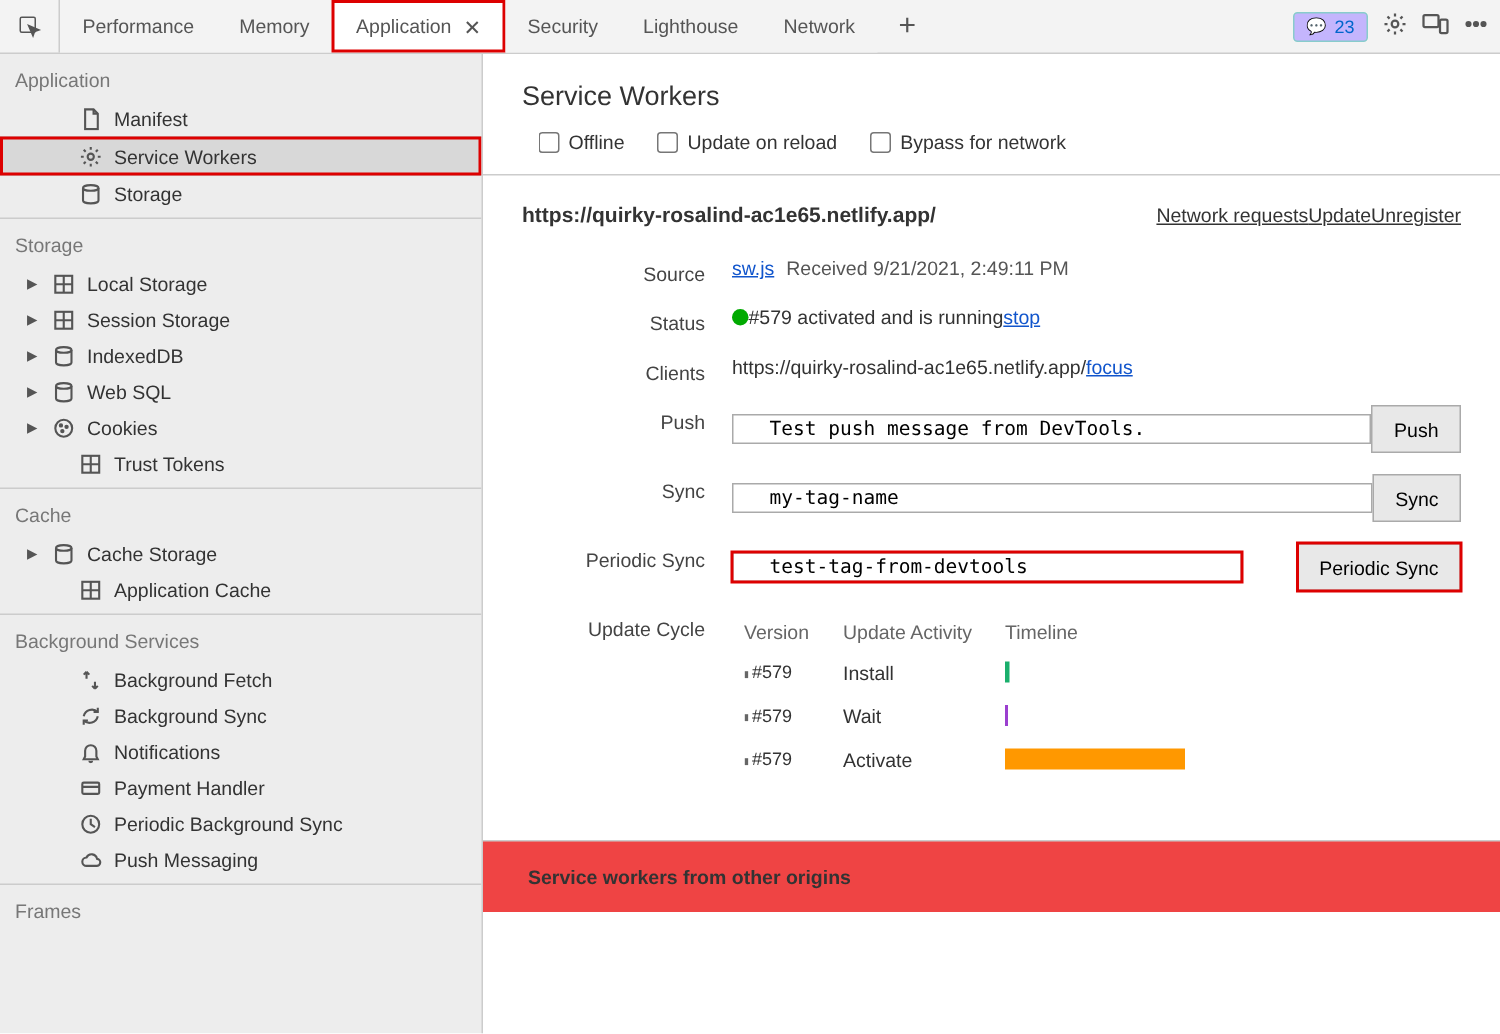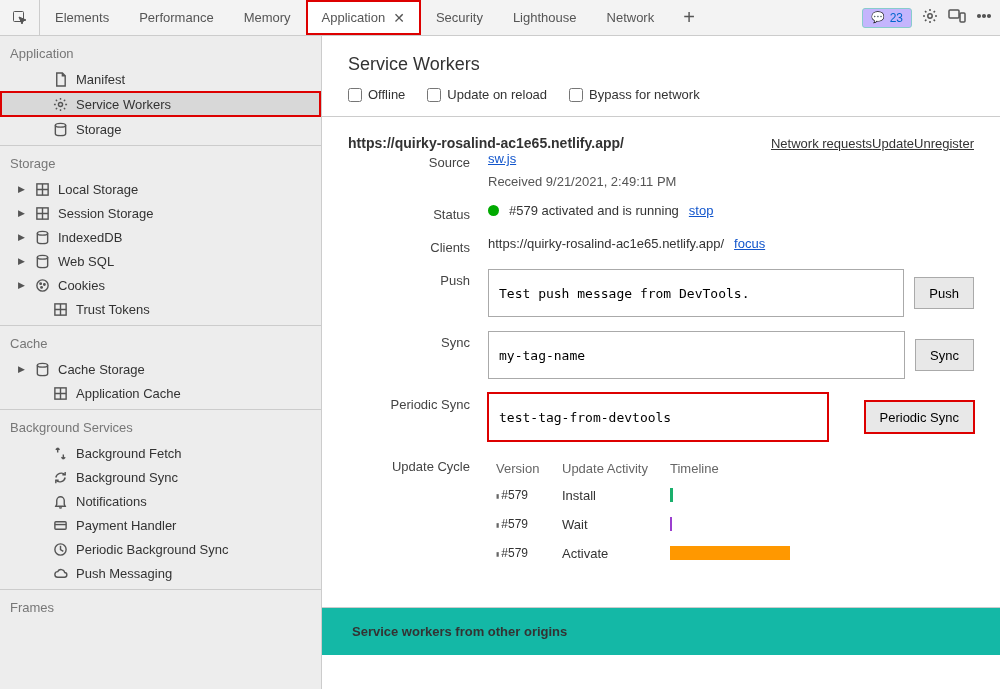--- a/index.html
+++ b/index.html
@@ -29,69 +29,68 @@
 .side-item.level2 { padding-left:52px; }
 .side-item.selected { background:#d8d8d8; border-top:1px solid #bbb; border-bottom:1px solid #bbb; }
 .side-item.highlighted { outline:2px solid #d00; outline-offset:-2px; }
 .tri { width:8px; display:inline-block; color:#555; font-size:9px; }
 .icon { width:16px; height:16px; display:inline-flex; align-items:center; justify-content:center; }
 .icon svg { width:15px; height:15px; stroke:#555; fill:none; stroke-width:1.5; }
 
 
 .section { padding:18px 26px 14px; border-bottom:1px solid #ccc; }
 .section h1 { font-size:18px; font-weight:400; margin-bottom:12px; }
-.checks { display:flex; gap:22px; }
+.checks { display:flex; gap:22px;margin-left:11px; }
 .chk { display:flex; align-items:center; gap:6px; }
 .chk input { width:14px; height:14px; }
 
 .origin-row { display:flex; align-items:baseline; gap:18px; }
 .origin-row .url { font-weight:700; flex:1; font-size:14px; }
 .origin-row .links { display:flex; }
 .origin-row .links span { text-decoration:underline; cursor:pointer; }
 
-.detail-grid { }
+.detail-grid { margin-top:20px; }
 .drow { display:flex; align-items:flex-start; margin-bottom:14px; }
 .drow .label { width:140px; text-align:right; padding-right:18px; color:#444; padding-top:4px; }
-.drow .value { flex:1; display:flex; align-items:center; gap:10px; flex-wrap:wrap; }
+.drow .value { flex:1; display:flex; align-items:center; gap:0; flex-wrap:wrap; }
 .link { color:#1155cc; text-decoration:underline; cursor:pointer; }
 .dot { width:11px; height:11px; border-radius:50%; background:#0a0; display:inline-block; }
-.input-row input { flex:1; height:48px; padding:0 10px; font-family:Consolas,monospace; font-size:13px; border:1px solid #aaa; }
+.input-row input { flex:1; height:20px; padding:0 24px; font-family:Consolas,monospace; font-size:13px; border:1px solid #aaa; }
 .input-row button { height:32px; padding:0 14px; background:#e8e8e8; border:1px solid #aaa; cursor:pointer; font-size:13px; }
 .hl-red { outline:2px solid #d00; outline-offset:-1px; }
 
 .cycle-table { margin-left:0; }
 .cycle-table .hdr, .cycle-table .crow { display:flex; padding:6px 0; }
 .cycle-table .c1 { width:74px; padding-left:8px; }
 .cycle-table .c2 { width:108px; }
 .cycle-table .c3 { flex:1; }
 .cycle-table .hdr { color:#666; }
 .crow .c1 { font-size:12px; }
 .crow .c1::before { content:"▮"; font-size:6px; margin-right:2px; color:#666; vertical-align:middle; }
 .tl-bar { height:14px; display:inline-block; }
 .tl-install { width:3px; background:#1aaf6c; }
 .tl-wait { width:2px; background:#9b3fcf; }
 .tl-activate { width:120px; background:#ff9800; }
 
-.bottom-sec { padding:16px 30px; font-weight:700; border-top:1px solid #ccc; background:#14b8a6; }
+.bottom-sec { padding:16px 30px; font-weight:700; border-top:1px solid #ccc; background:#ef4444; }
 
 .gear svg, .devices svg, .dots svg { stroke:#555; stroke-width:1.5; fill:none; }
 .plus { font-size:20px; color:#555; padding:0 14px; display:flex; align-items:center; }
 </style>
 </head>
 <body>
 
 <div class="tabbar">
   <div class="inspect">
     <svg width="16" height="16" viewBox="0 0 16 16">
         <rect x="1.5" y="1.5" width="10" height="10" rx="1" fill="none" stroke="#555"></rect>
         <path d="M7 7 L14 10 L11 11 L10 14 Z" fill="#555" stroke="#555"></path>
       </svg>
   </div>
   <div class="tabs">
-    <div class="tab">Elements</div>
     <div class="tab">Performance</div>
     <div class="tab">Memory</div>
     <div class="tab active highlighted">
       <span>Application</span>
       <span class="close">✕</span>
     </div>
     <div class="tab">Security</div>
     <div class="tab">Lighthouse</div>
     <div class="tab">Network</div>
     <div class="plus">+</div>
@@ -322,21 +321,21 @@
         <div class="links">
           <span>Network requests</span>
           <span>Update</span>
           <span>Unregister</span>
         </div>
       </div>
 
       <div class="detail-grid">
         <div class="drow">
           <div class="label">Source</div>
-          <div class="value" style="flex-direction:column; align-items:flex-start; gap:8px;">
+          <div class="value" style="flex-direction:row; align-items:flex-start; gap:8px;">
             <span class="link">sw.js</span>
             <span style="color:#555">Received 9/21/2021, 2:49:11 PM</span>
           </div>
         </div>
 
         <div class="drow">
           <div class="label">Status</div>
           <div class="value">
             <span class="dot"></span>
             <span>#579 activated and is running</span>

